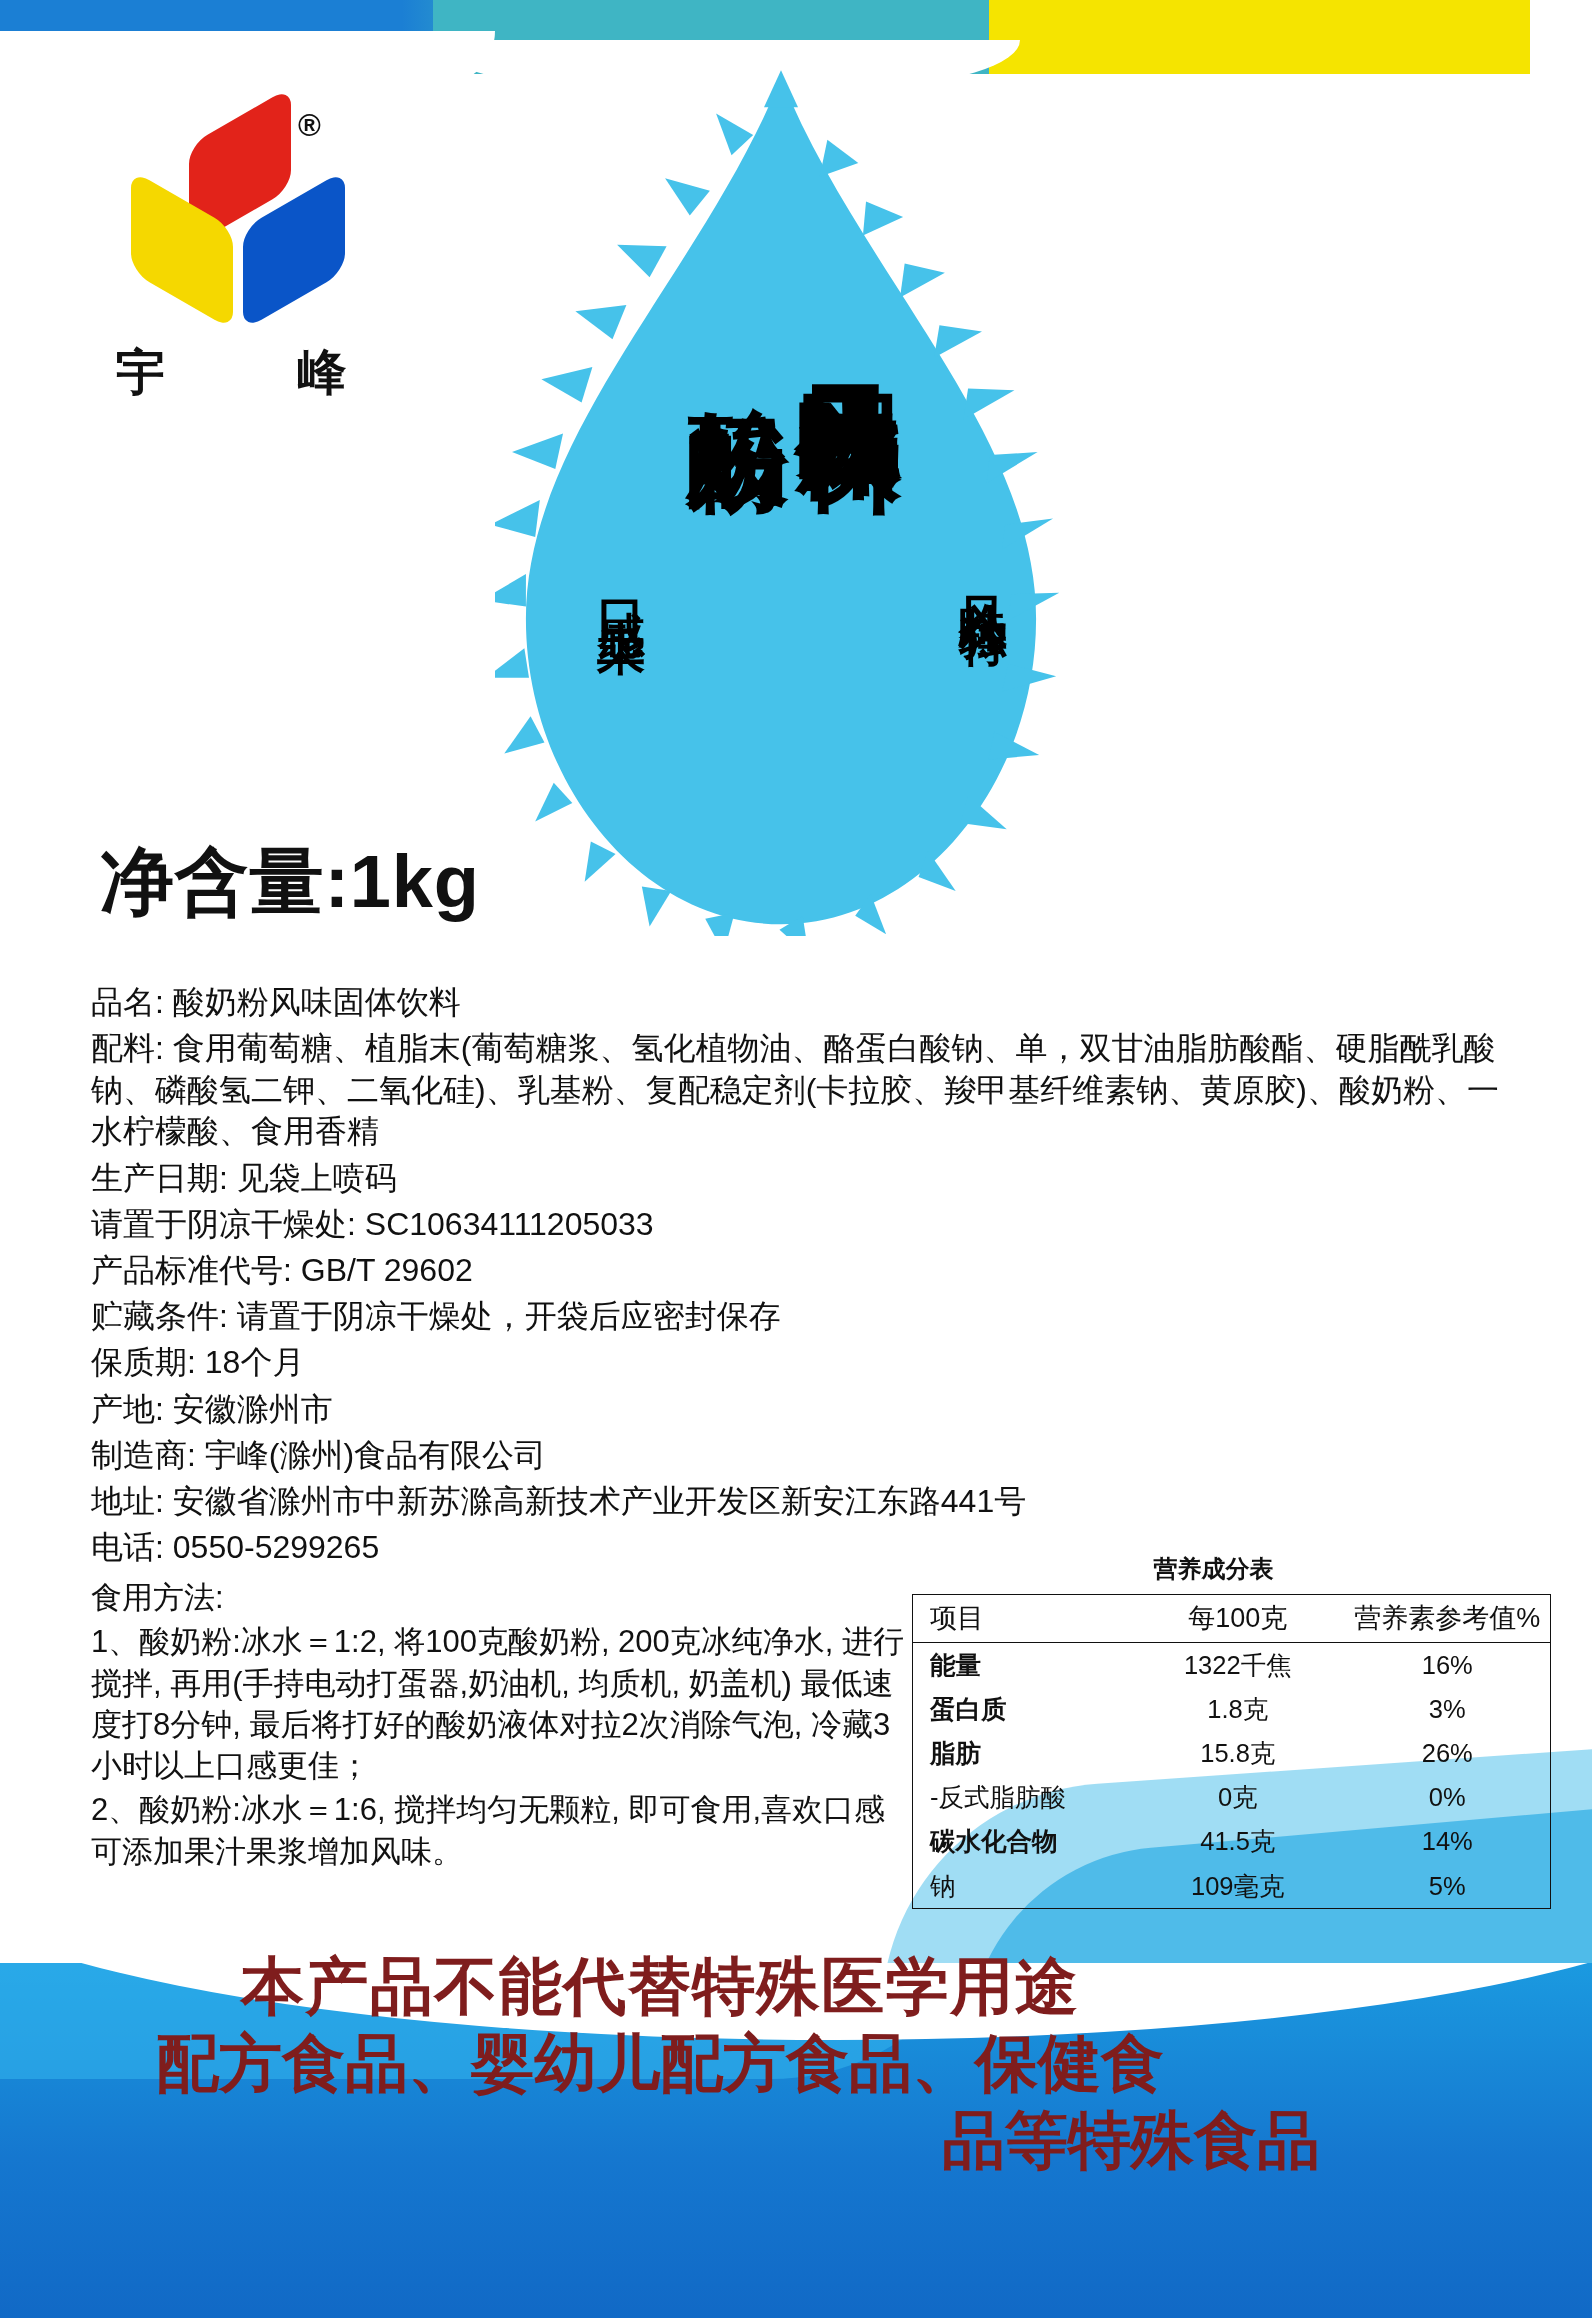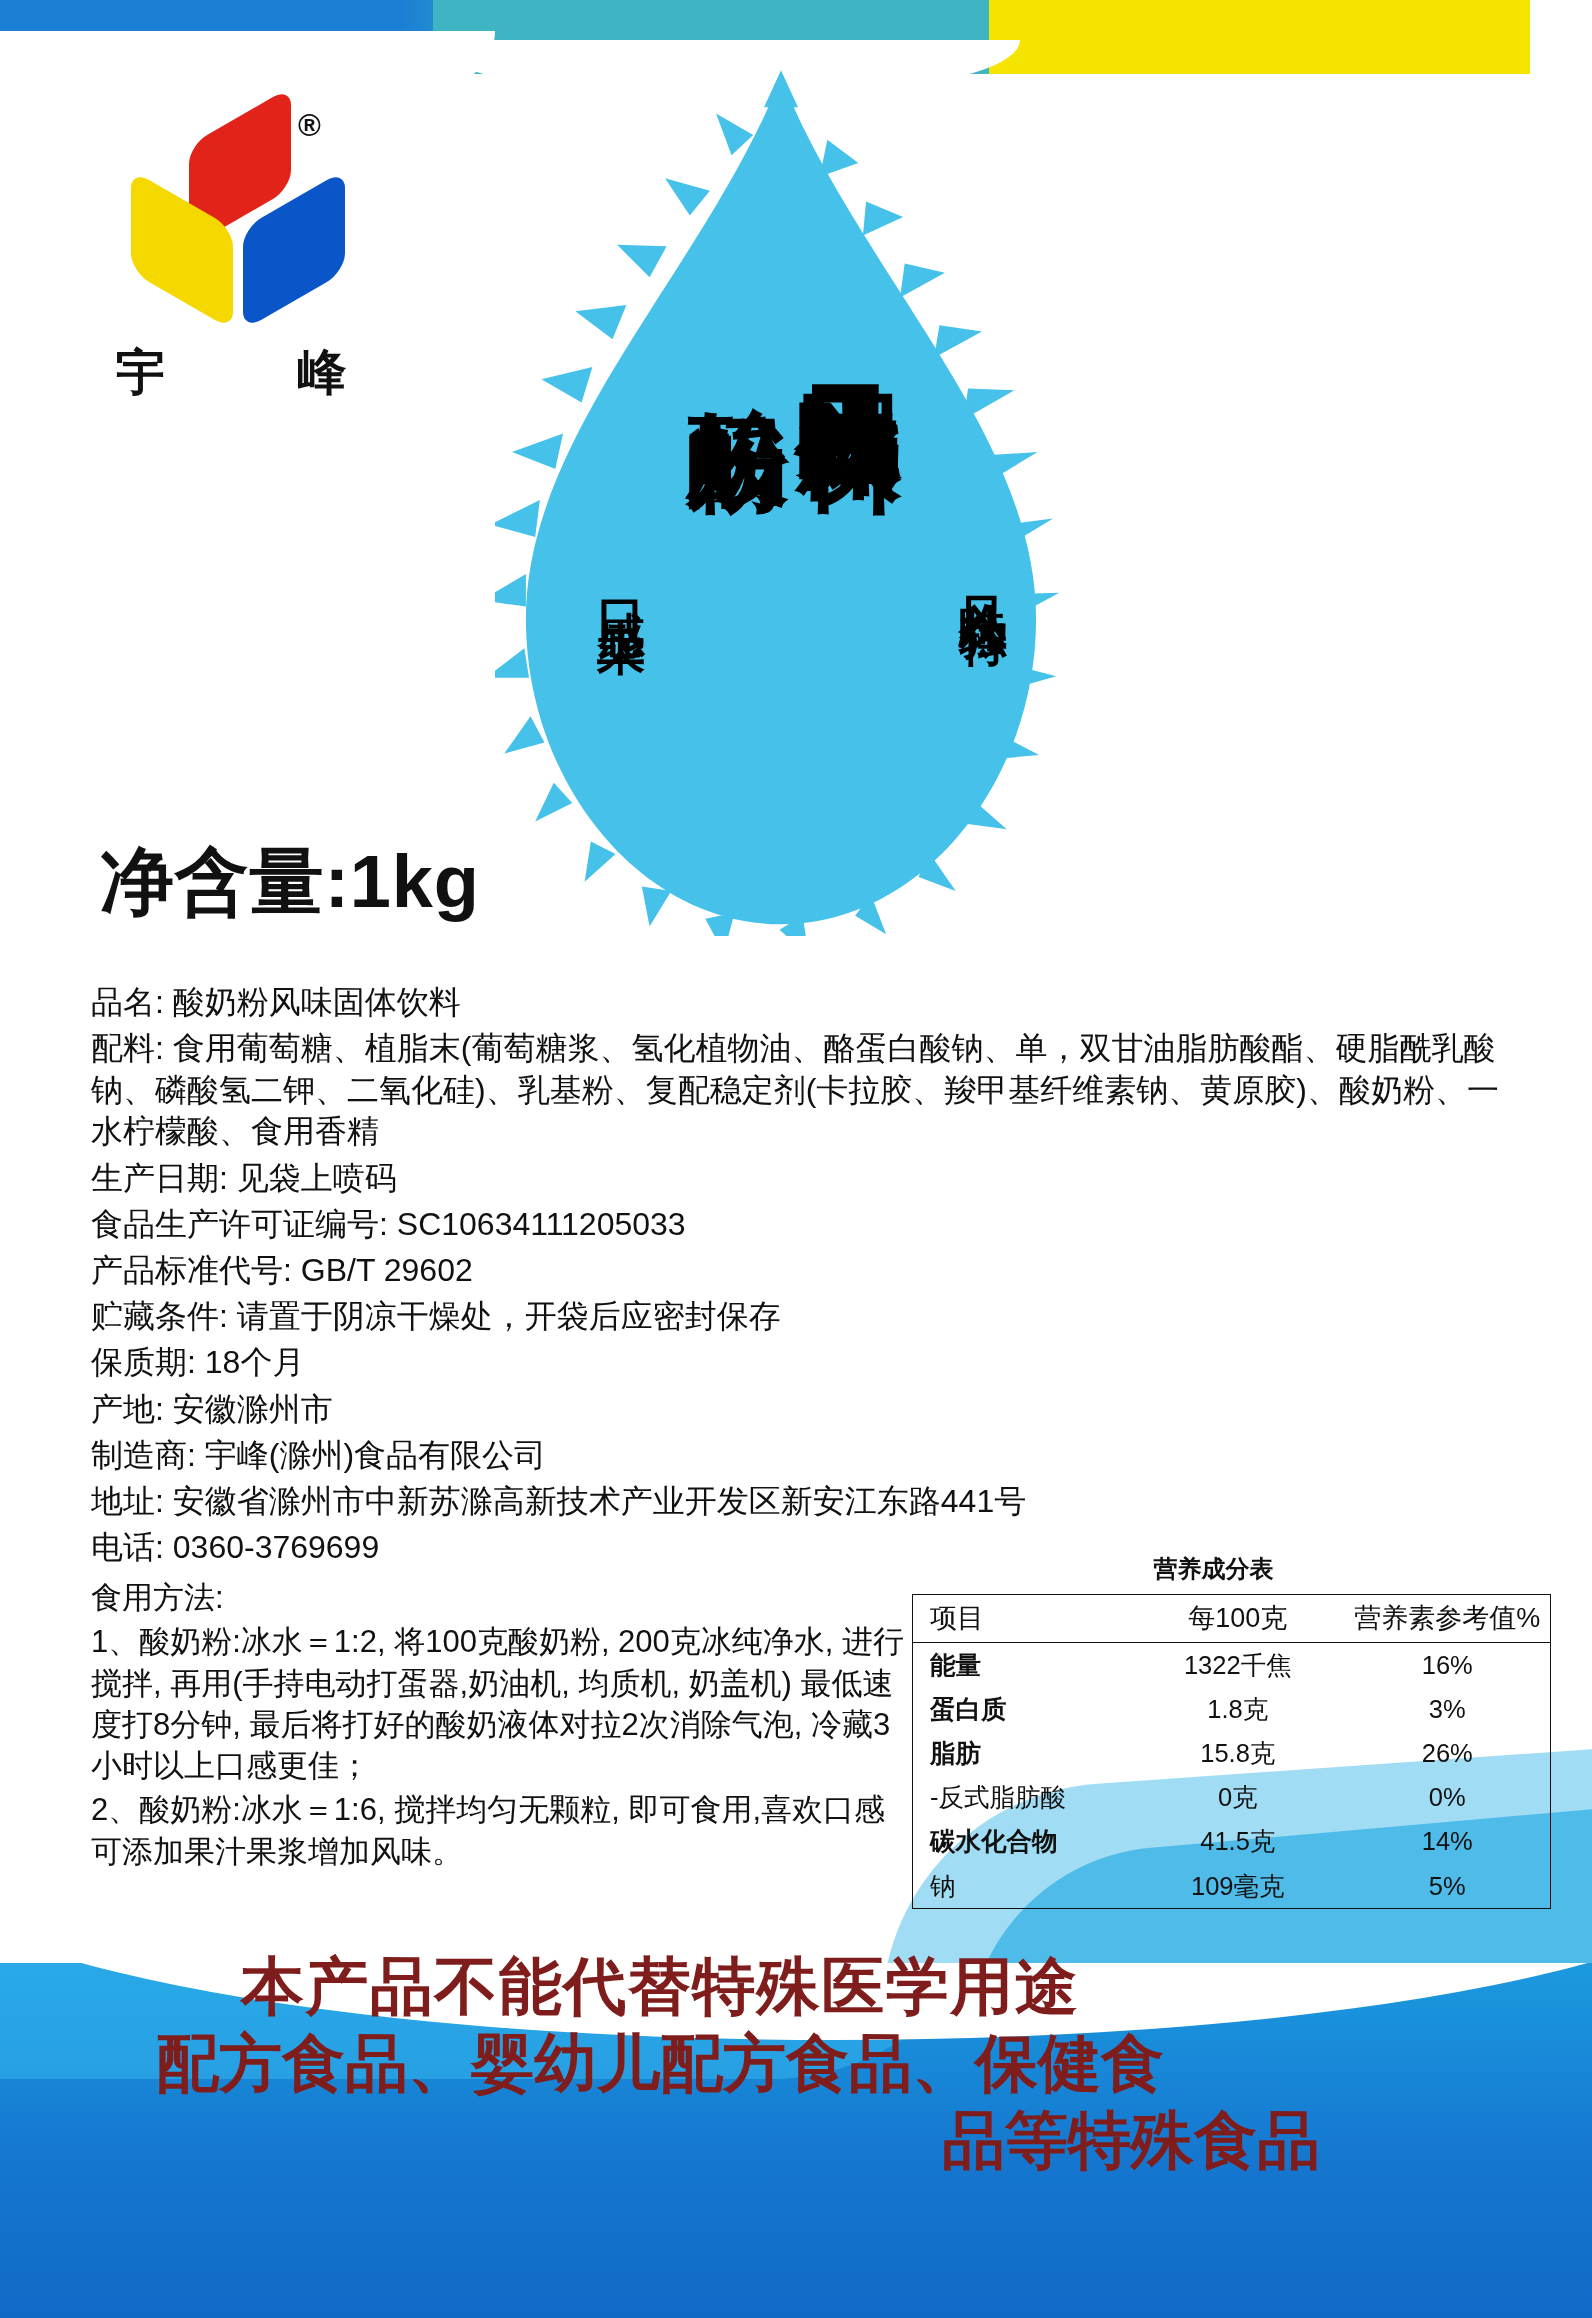--- a/index.html
+++ b/index.html
@@ -172,28 +172,28 @@
       <div class="vtxt vt-small-right">风味独特</div>
     </div>
   </div>
 
   <div class="netwt">净含量:1kg</div>
 
   <div class="info">
     <p>品名: 酸奶粉风味固体饮料</p>
     <p class="wrap">配料: 食用葡萄糖、植脂末(葡萄糖浆、氢化植物油、酪蛋白酸钠、单，双甘油脂肪酸酯、硬脂酰乳酸钠、磷酸氢二钾、二氧化硅)、乳基粉、复配稳定剂(卡拉胶、羧甲基纤维素钠、黄原胶)、酸奶粉、一水柠檬酸、食用香精</p>
     <p>生产日期: 见袋上喷码</p>
-    <p>食品生产许可证编号: SC10634111205033</p>
+    <p>请置于阴凉干燥处: SC10634111205033</p>
     <p>产品标准代号: GB/T 29602</p>
     <p>贮藏条件: 请置于阴凉干燥处，开袋后应密封保存</p>
     <p>保质期: 18个月</p>
     <p>产地: 安徽滁州市</p>
     <p>制造商: 宇峰(滁州)食品有限公司</p>
     <p>地址: 安徽省滁州市中新苏滁高新技术产业开发区新安江东路441号</p>
-    <p>电话: 0360-3769699</p>
+    <p>电话: 0550-5299265</p>
   </div>
 
   <div class="swoosh"></div>
   <div class="swoosh2"></div>
 
   <div class="usage">
     <p>食用方法:</p>
     <p>1、酸奶粉:冰水＝1:2, 将100克酸奶粉, 200克冰纯净水, 进行搅拌, 再用(手持电动打蛋器,奶油机, 均质机, 奶盖机) 最低速度打8分钟, 最后将打好的酸奶液体对拉2次消除气泡, 冷藏3小时以上口感更佳；</p>
     <p>2、酸奶粉:冰水＝1:6, 搅拌均匀无颗粒, 即可食用,喜欢口感可添加果汁果浆增加风味。</p>
   </div>

